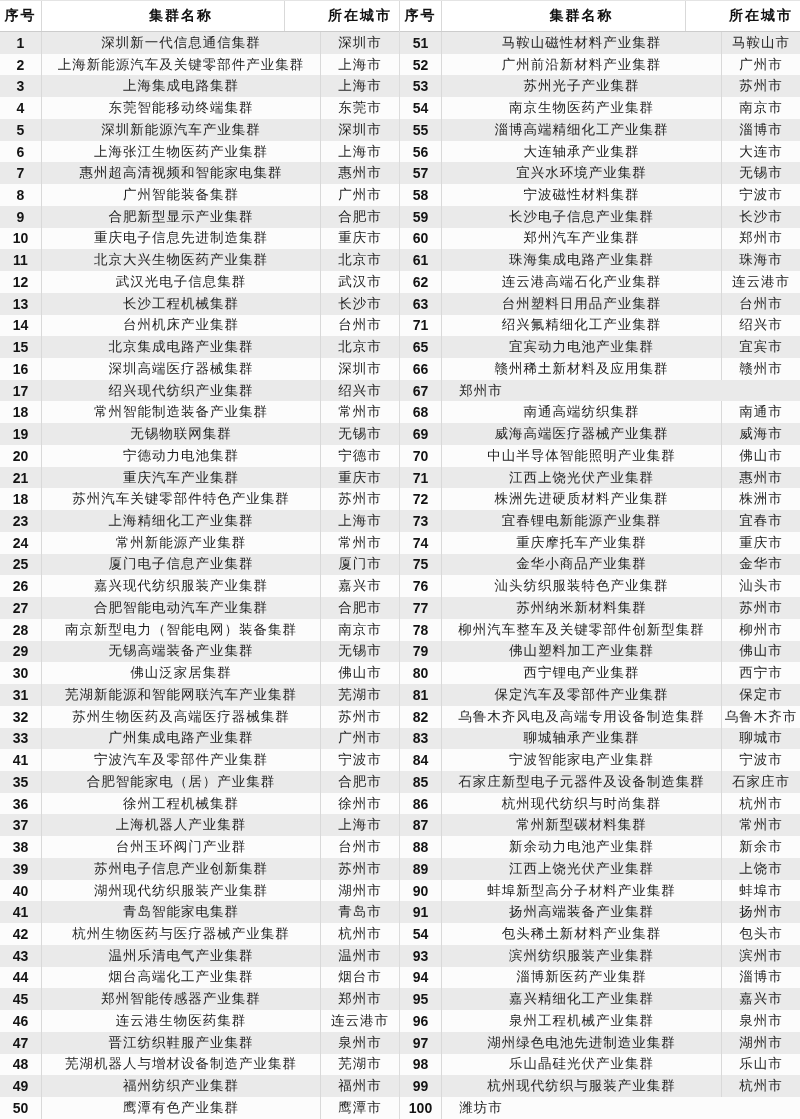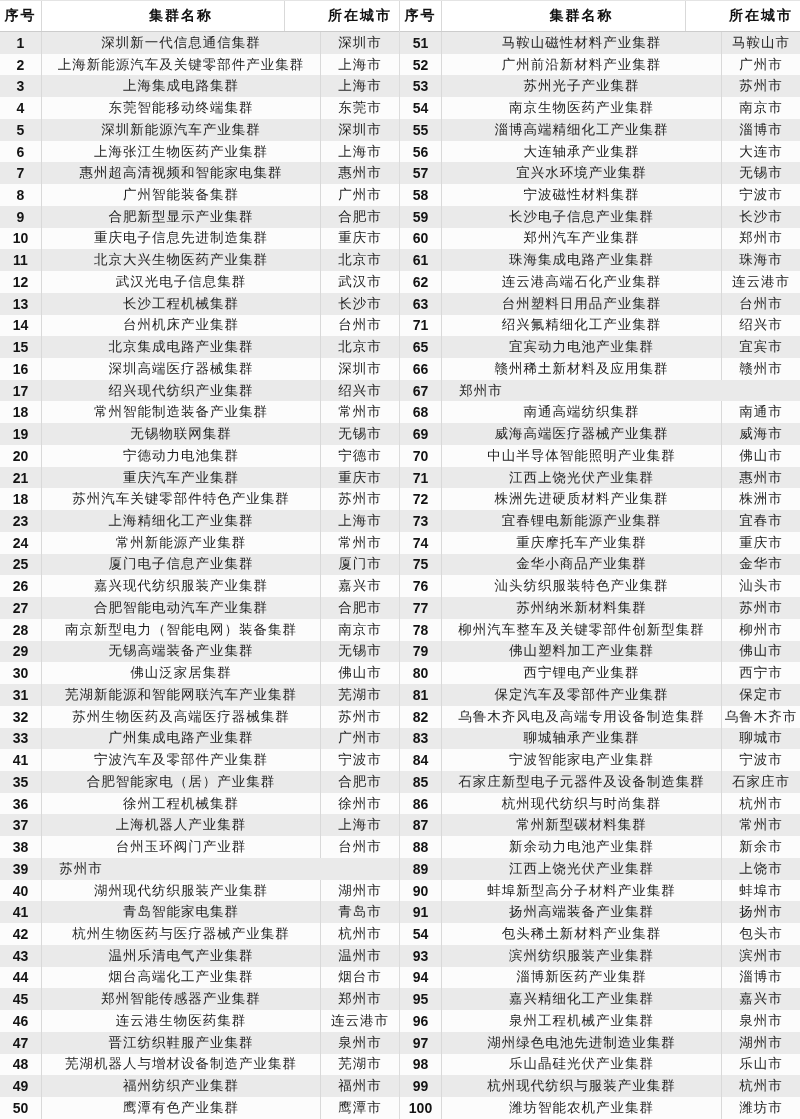--- a/index.html
+++ b/index.html
@@ -261,20 +261,21 @@
           <div class="cell cell-name col-name">上海机器人产业集群</div>
           <div class="cell cell-city col-city">上海市</div>
         </div>
         <div class="row">
           <div class="cell cell-no col-no">38</div>
           <div class="cell cell-name col-name">台州玉环阀门产业群</div>
           <div class="cell cell-city col-city">台州市</div>
         </div>
         <div class="row">
           <div class="cell cell-no col-no">39</div>
+          <div class="cell cell-name col-name">苏州电子信息产业创新集群</div>
           <div class="cell cell-city col-city">苏州市</div>
         </div>
         <div class="row">
           <div class="cell cell-no col-no">40</div>
           <div class="cell cell-name col-name">湖州现代纺织服装产业集群</div>
           <div class="cell cell-city col-city">湖州市</div>
         </div>
         <div class="row">
           <div class="cell cell-no col-no">41</div>
           <div class="cell cell-name col-name">青岛智能家电集群</div>
@@ -574,19 +575,18 @@
           <div class="cell cell-name col-name">乐山晶硅光伏产业集群</div>
           <div class="cell cell-city col-city">乐山市</div>
         </div>
         <div class="row">
           <div class="cell cell-no col-no">99</div>
           <div class="cell cell-name col-name">杭州现代纺织与服装产业集群</div>
           <div class="cell cell-city col-city">杭州市</div>
         </div>
         <div class="row">
           <div class="cell cell-no col-no">100</div>
-          <div class="cell cell-name col-name">潍坊智能农机产业集群</div>
           <div class="cell cell-city col-city">潍坊市</div>
         </div>
       </div>
   </div>
 
 </div>
 
 </body></html>

